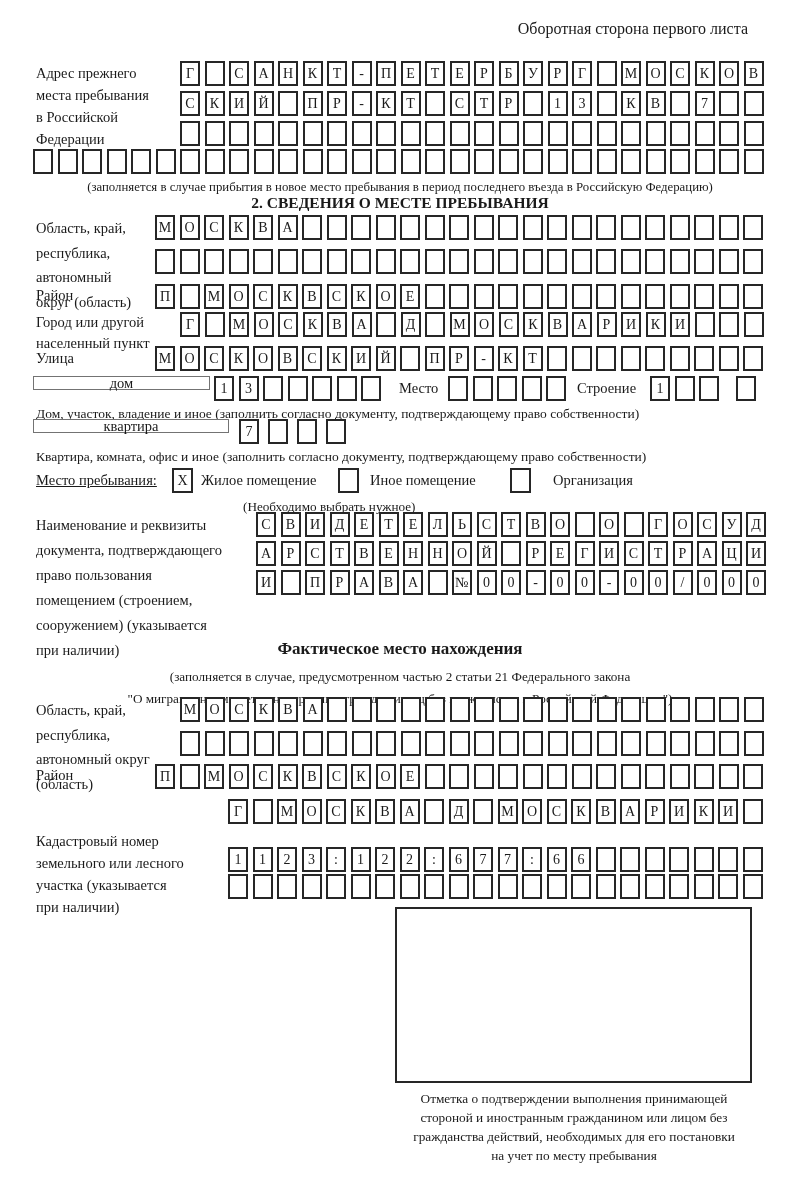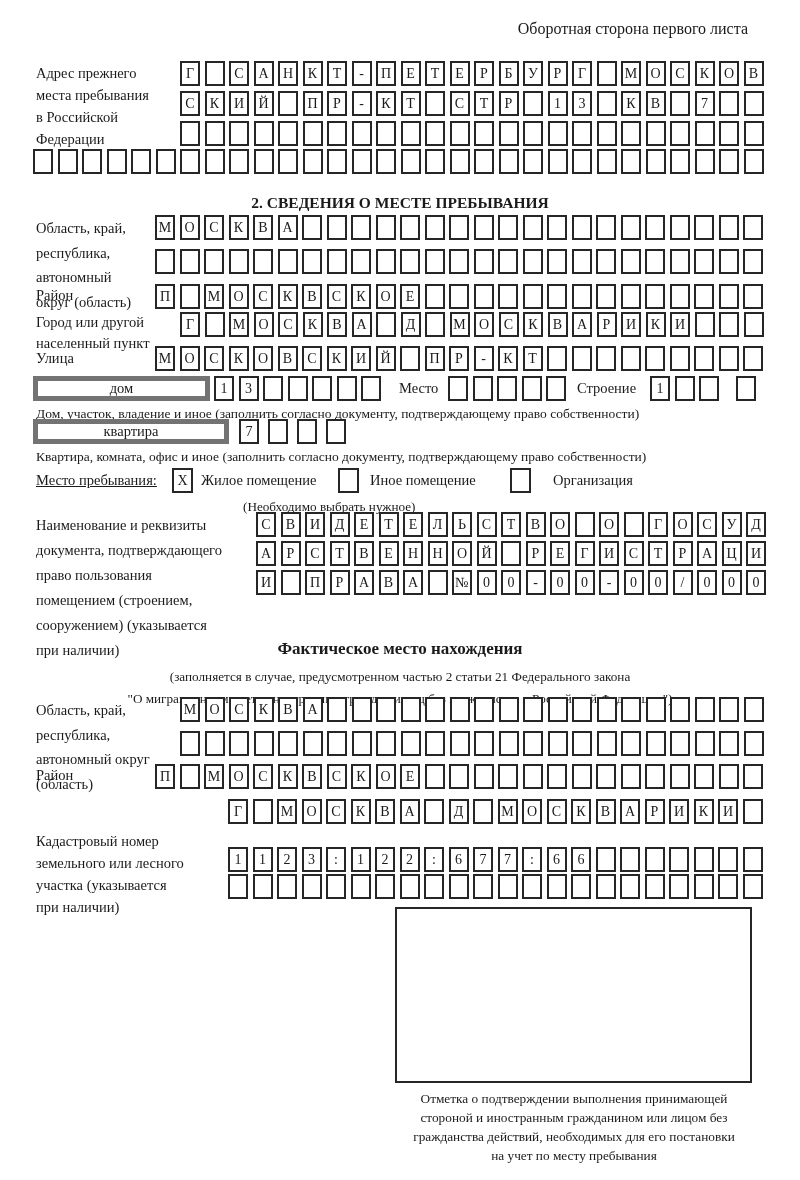--- a/index.html
+++ b/index.html
@@ -21,21 +21,21 @@
   .title { font-weight:bold; font-size:15.5px; }
   .cells { display:flex; }
   .cell {
     flex:0 0 auto; width:20px; height:25px;
     border:2px solid #262626; margin-right:4.5px;
     display:inline-flex; align-items:center; justify-content:center;
     font-size:14px; background:#fff;
   }
   .cells.wide .cell { margin-right:9px; }
   .fieldbox {
-    border:5px solid #737373; height:25px; background:#fff;
+    border:1px solid #737373; height:14px; background:#fff;
     display:flex; align-items:center; justify-content:center; font-size:14.5px;
   }
   .checkbox {
     width:21px; height:25px; border:2px solid #262626; background:#fff;
     display:inline-flex; align-items:center; justify-content:center; font-size:14px;
   }
   .stampbox { border:2px solid #262626; background:#fff; }
   .caption { font-size:13.3px; line-height:19px; text-align:center; }
 </style>
 </head>
@@ -154,20 +154,21 @@
       <span class="cell"></span>
       <span class="cell"></span>
       <span class="cell"></span>
       <span class="cell"></span>
       <span class="cell"></span>
       <span class="cell"></span>
       <span class="cell"></span>
       <span class="cell"></span>
       <span class="cell"></span>
     </div>
+  <div class="abs note center" style="top:180px;">(заполняется в случае прибытия в новое место пребывания в период последнего въезда в Российскую Федерацию)</div>
 
   <div class="abs title center" style="top:194px;">2. СВЕДЕНИЯ О МЕСТЕ ПРЕБЫВАНИЯ</div>
 
   <div class="abs lbl lh24" style="left:36px; top:216px;">
       <div class="lbl-line">Область, край,</div>
       <div class="lbl-line">республика,</div>
       <div class="lbl-line">автономный</div>
       <div class="lbl-line">округ (область)</div>
     </div>
   <div class="abs cells" style="left:155px; top:215px;">

